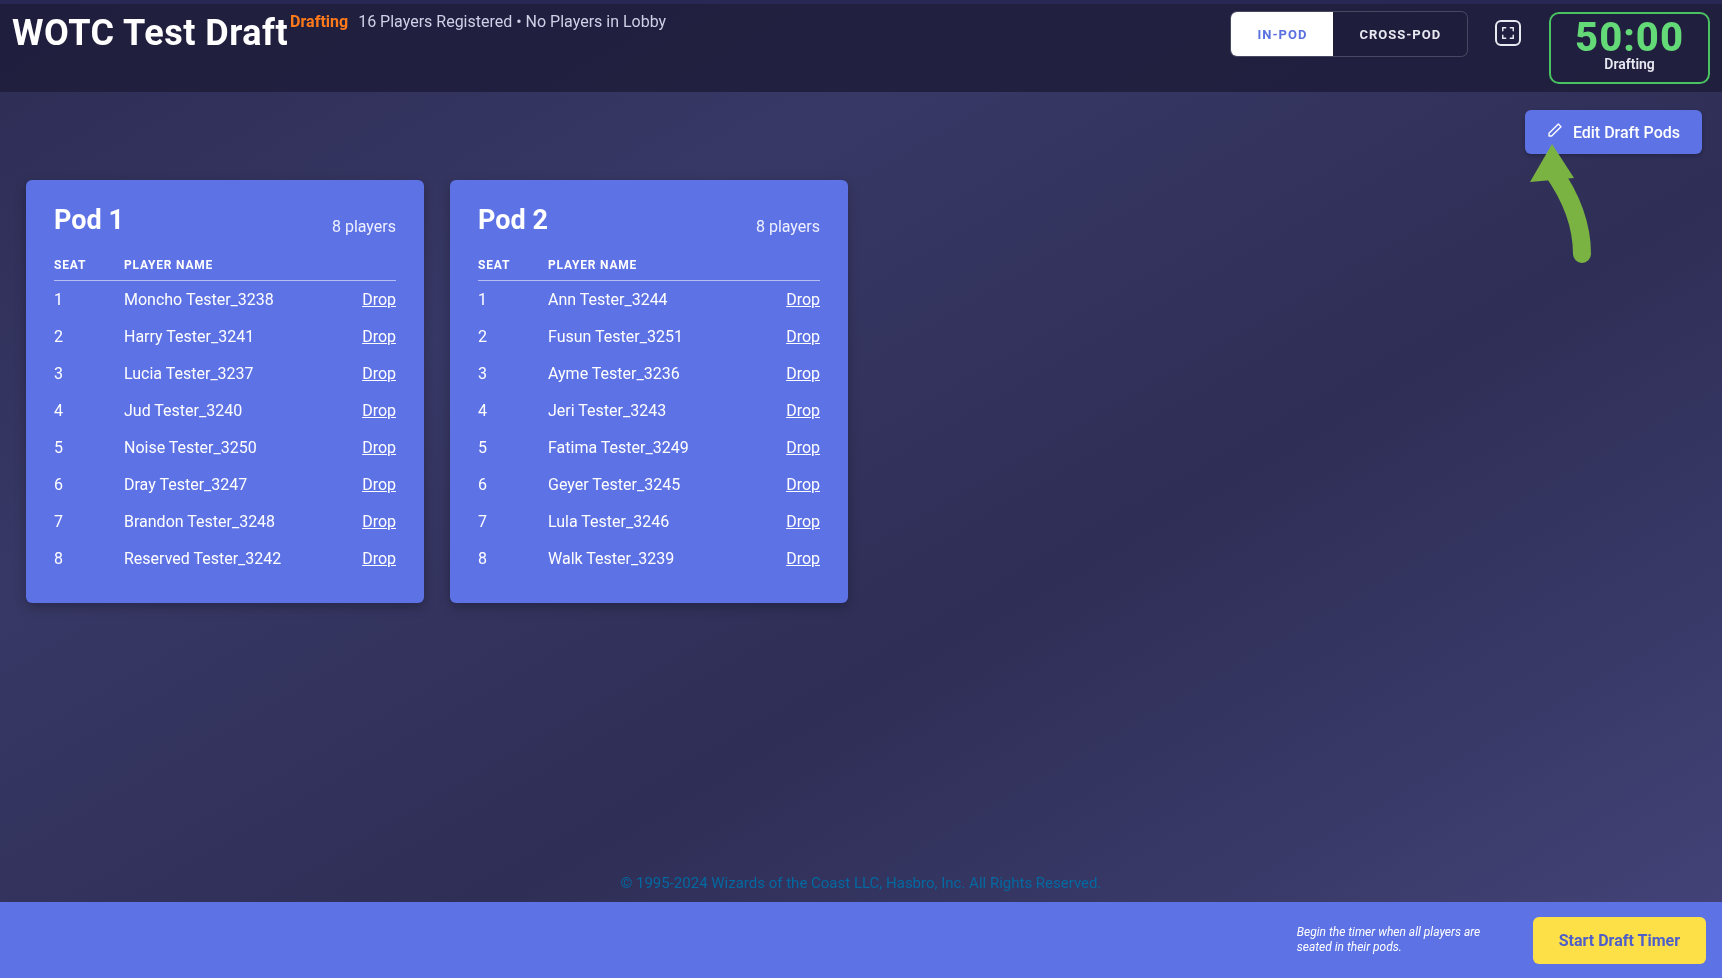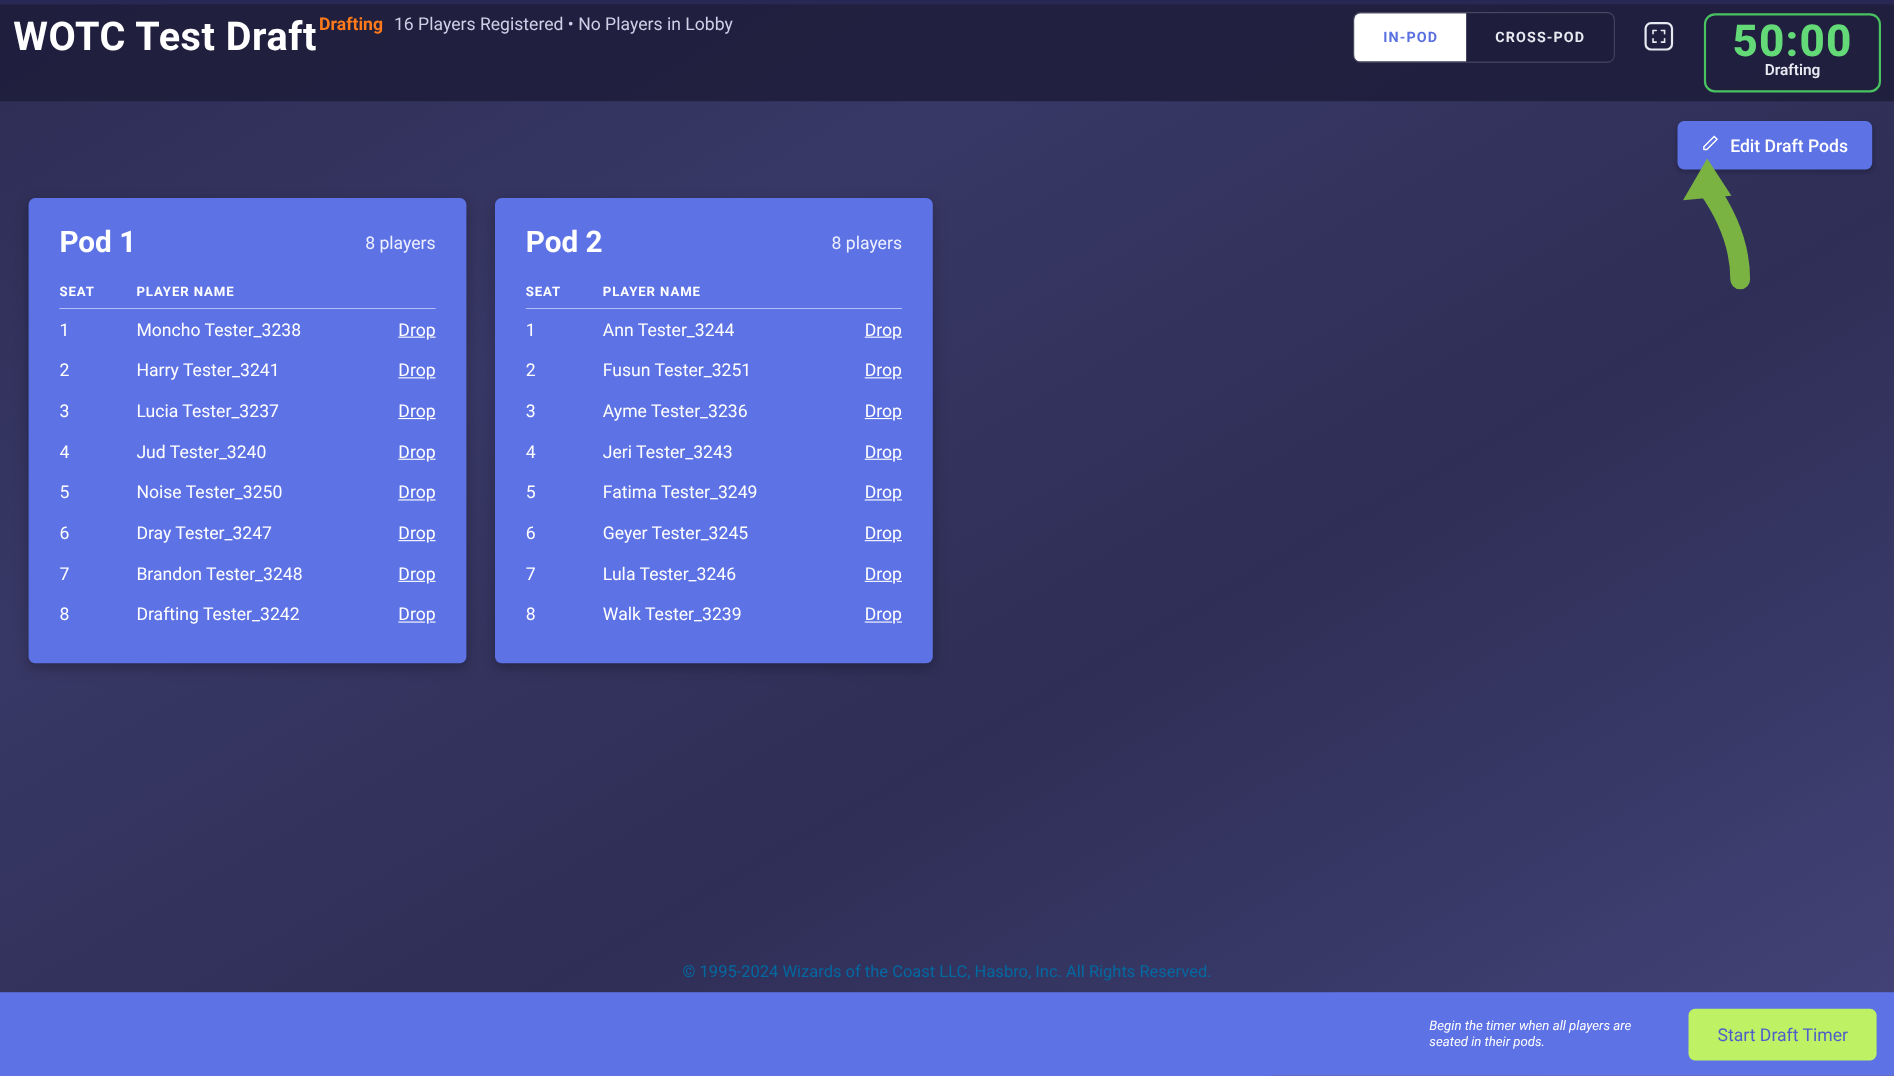--- a/index.html
+++ b/index.html
@@ -20,35 +20,35 @@
 .timer-box { border: 2px solid #49c260; border-radius: 10px; padding: 4px 24px 10px; text-align: center; min-width: 150px; }
 .timer-time { color: #63d977; font-size: 40px; font-weight: 800; line-height: 1; letter-spacing: 1px; }
 .timer-label { color: #e9e9f2; font-size: 14px; font-weight: 600; margin-top: -2px; }
 .toolbar { display: flex; justify-content: flex-end; padding: 18px 20px 0; position: relative; }
 .edit-btn { background: #5d72e4; color: #fff; border-radius: 6px; padding: 12px 22px; font-size: 16px; font-weight: 500; display: flex; align-items: center; gap: 10px; cursor: pointer; box-shadow: 0 2px 4px rgba(0,0,0,0.2); }
 .edit-icon svg { width: 16px; height: 16px; stroke: #fff; }
 .arrow { position: absolute; top: 52px; right: 120px; }
 .arrow svg { width: 80px; height: 120px; }
 .pods-area { display: flex; gap: 26px; padding: 26px; align-items: flex-start; }
 .pod { background: #5d72e4; width: 398px; border-radius: 6px; padding: 24px 28px 26px; box-shadow: 0 4px 12px rgba(0,0,0,0.25); }
-.pod-header { display: flex; justify-content: space-between; align-items: center; }
+.pod-header { display: flex; justify-content: space-between; align-items: flex-end; }
 .pod-title { font-size: 27px; font-weight: 700; color: #fff; }
 .pod-count { font-size: 16px; color: #eef0ff; }
 .pod-table { margin-top: 22px; width: 100%; }
 .pod-table-head { display: flex; font-size: 12px; letter-spacing: 0.8px; font-weight: 700; color: #fff; padding-bottom: 8px; border-bottom: 1.5px solid rgba(255,255,255,0.55); }
 .col-seat { width: 70px; }
 .col-name { flex: 1; }
 .col-action { width: 60px; text-align: right; }
 .pod-row { display: flex; align-items: center; padding: 9px 0; font-size: 16px; color: #fff; }
 .pod-row + .pod-row { border-top: 0; }
 .drop-link { color: #fff; text-decoration: underline; cursor: pointer; font-size: 16px; text-align: right; width: 60px; }
 .footer-copy { text-align: center; color: #0369a1; font-size: 15px; margin-top: auto; padding: 8px 0 10px; }
 .bottom-bar { background: #5d72e4; height: 76px; display: flex; align-items: center; justify-content: flex-end; gap: 26px; padding: 0 16px; }
 .bottom-hint { color: #fff; font-style: italic; font-size: 12px; max-width: 210px; line-height: 1.25; }
-.start-btn { background: #bef264; color: #4e5fc9; border-radius: 6px; padding: 14px 26px; font-size: 16px; font-weight: 400; cursor: pointer; }
+.start-btn { background: #fde047; color: #4e5fc9; border-radius: 6px; padding: 14px 26px; font-size: 16px; font-weight: 700; cursor: pointer; }
 </style>
 </head>
 <body>
 
 <div class="header">
   <div class="header-left">
     <div class="title">WOTC Test Draft</div>
     <div class="subtitle-row">
       <span class="status">Drafting</span>
       <span class="subtitle-rest">16 Players Registered • No Players in Lobby</span>
@@ -131,21 +131,21 @@
           <div class="col-name">Dray Tester_3247</div>
           <div class="drop-link">Drop</div>
         </div>
         <div class="pod-row">
           <div class="col-seat">7</div>
           <div class="col-name">Brandon Tester_3248</div>
           <div class="drop-link">Drop</div>
         </div>
         <div class="pod-row">
           <div class="col-seat">8</div>
-          <div class="col-name">Drafting Tester_3242</div>
+          <div class="col-name">Reserved Tester_3242</div>
           <div class="drop-link">Drop</div>
         </div>
       </div>
     </div>
     <div class="pod">
       <div class="pod-header">
         <div class="pod-title">Pod 2</div>
         <div class="pod-count">8 players</div>
       </div>
       <div class="pod-table">

